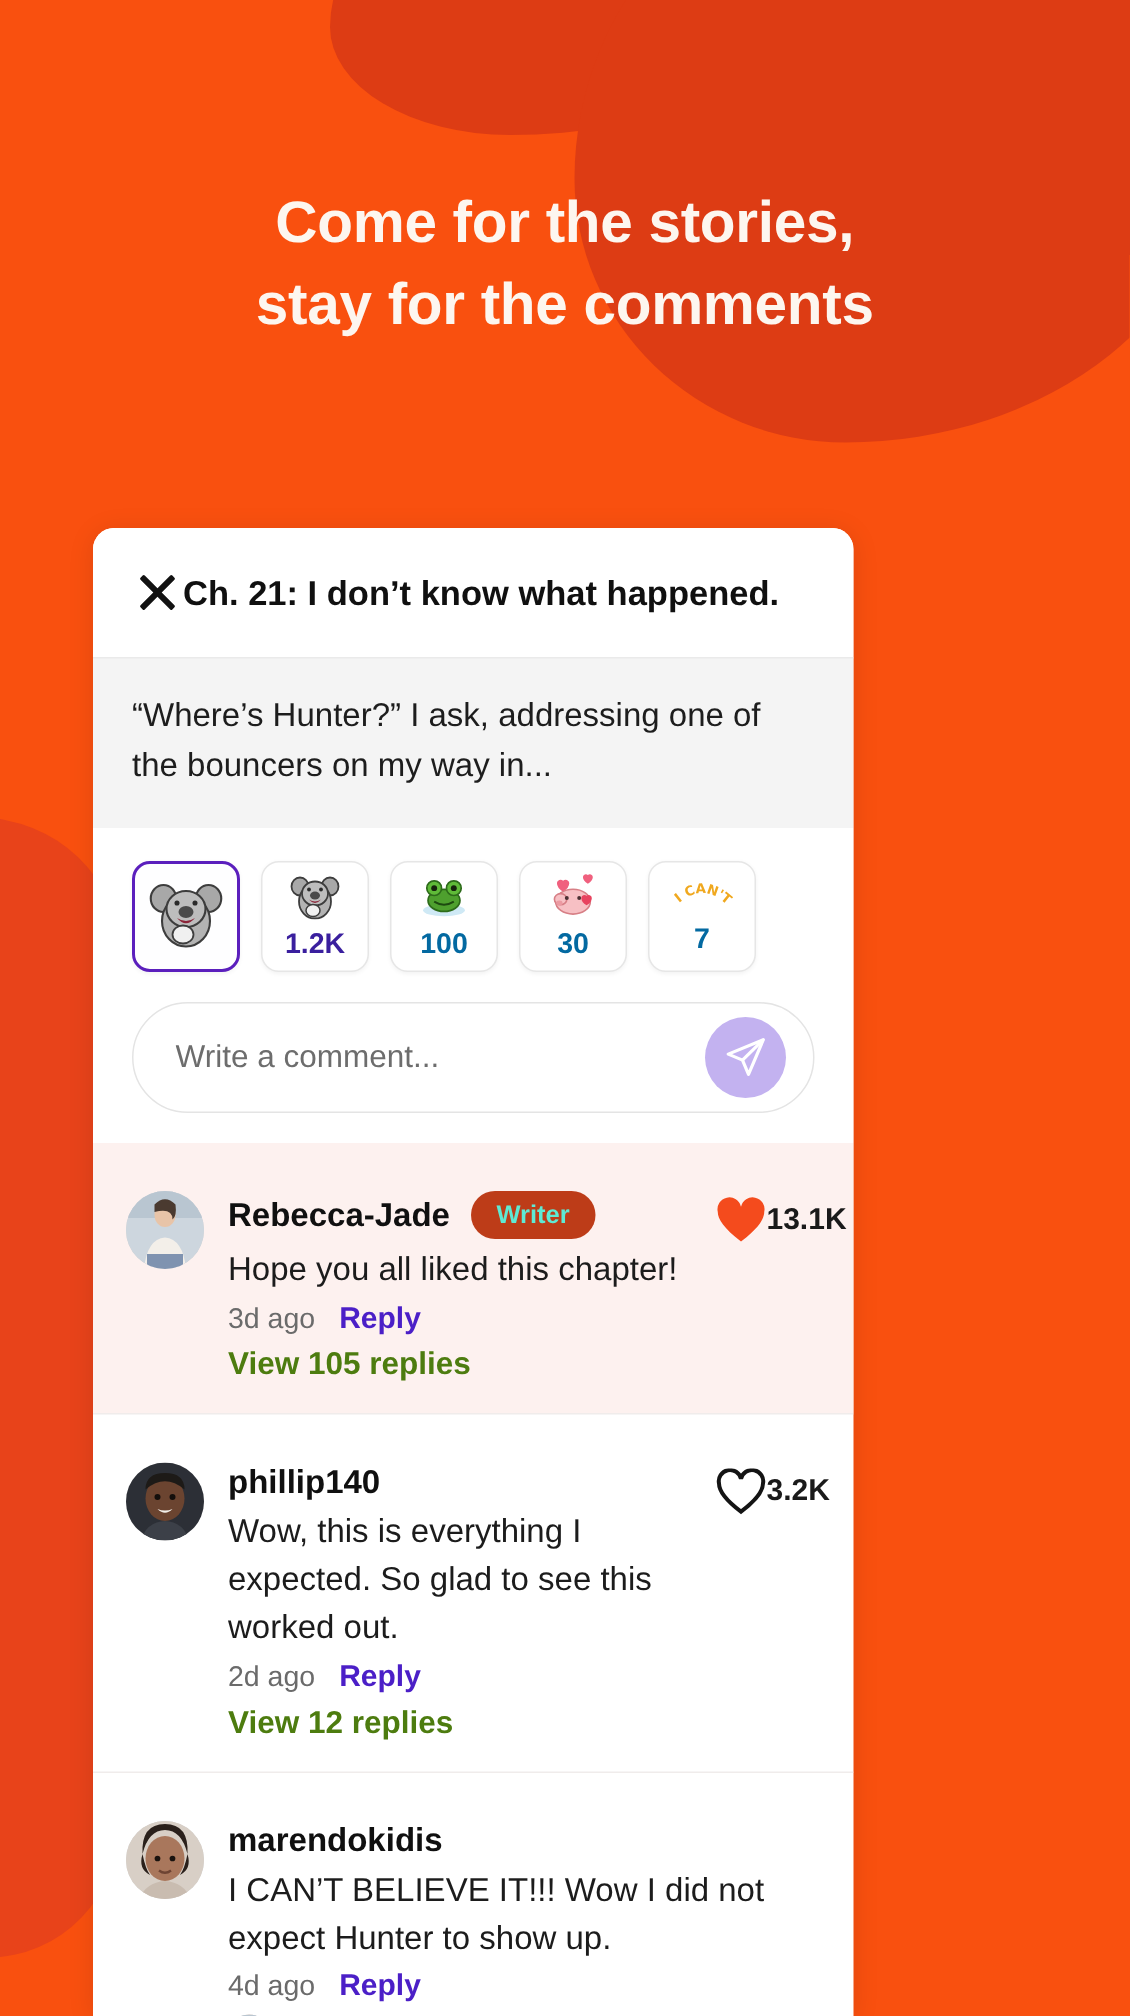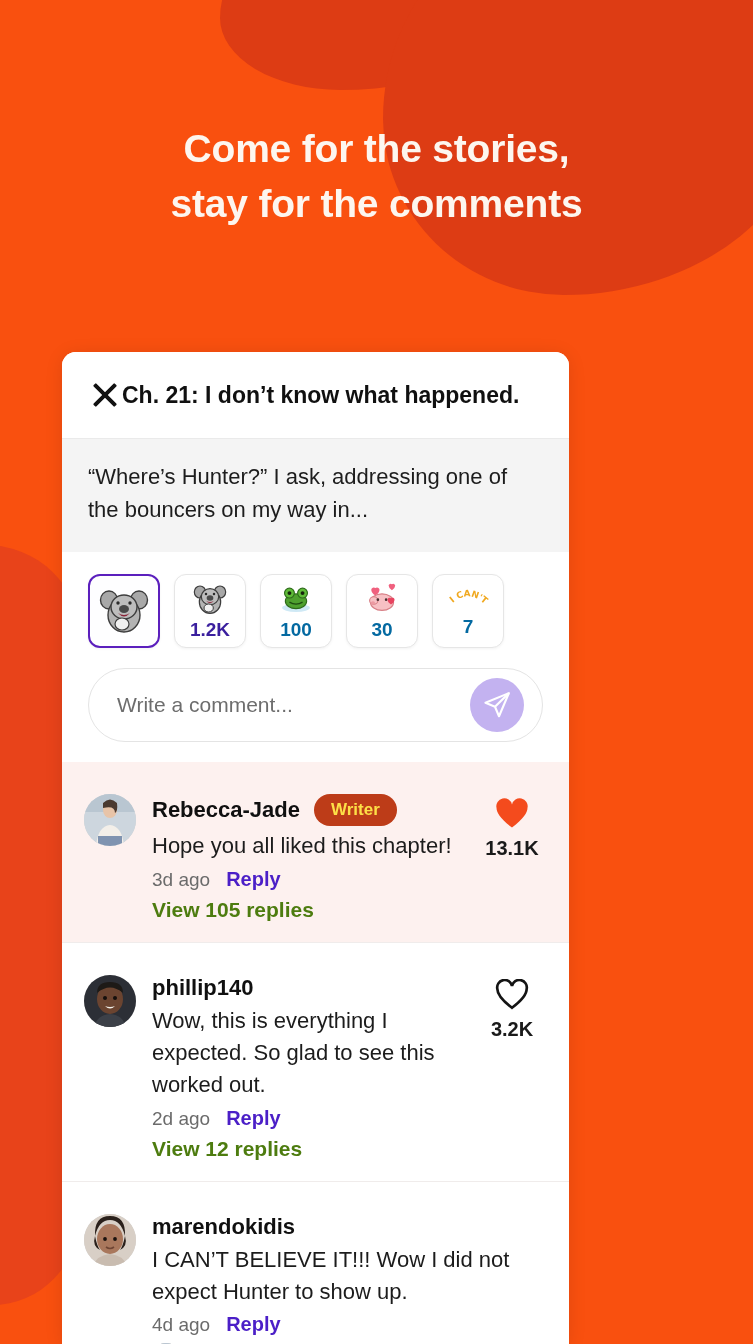--- a/index.html
+++ b/index.html
@@ -176,21 +176,21 @@
     border-radius:50%;
     margin-right:16px;
     background:#cfcfcf;
     overflow:hidden;
   }
   .avatar svg { display:block; }
   .comment-body { flex:1; min-width:0; }
   .name-row { display:flex; align-items:center; gap:14px; margin-bottom:4px; }
   .username { font-size:22px; font-weight:bold; color:#101010; }
   .writer-badge {
-    background:#bd3c18; color:#fde047;
+    background:#bd3c18; color:#5eead4;
     font-size:17px; font-weight:bold;
     padding:6px 17px; border-radius:18px;
     white-space:nowrap;
   }
   .comment-text {
     font-size:22px; line-height:1.45; color:#1c1c1c;
     margin-bottom:6px;
   }
   .meta-row { display:flex; align-items:baseline; gap:16px; margin-bottom:7px; }
   .time-ago { font-size:19px; color:#6b6b6b; }
@@ -200,22 +200,21 @@
     cursor:pointer; display:flex; align-items:flex-start; gap:9px;
   }
   .mini-avatar {
     width:28px; height:28px; border-radius:50%;
     overflow:hidden; background:#d3c4bb; flex:none;
   }
 
   
   .like-col {
     width:70px; flex:none;
-    display:flex; flex-direction:column;
-    align-items:center;
+    display:flex; flex-direction:row;
     padding-top:4px;
   }
   .like-count { font-size:20px; font-weight:bold; color:#1a1a1a; margin-top:4px; }
 </style>
 </head>
 <body>
 
 <div class="bg-layer">
   <div class="blob-tl"></div>
   <div class="blob-tr"></div>

